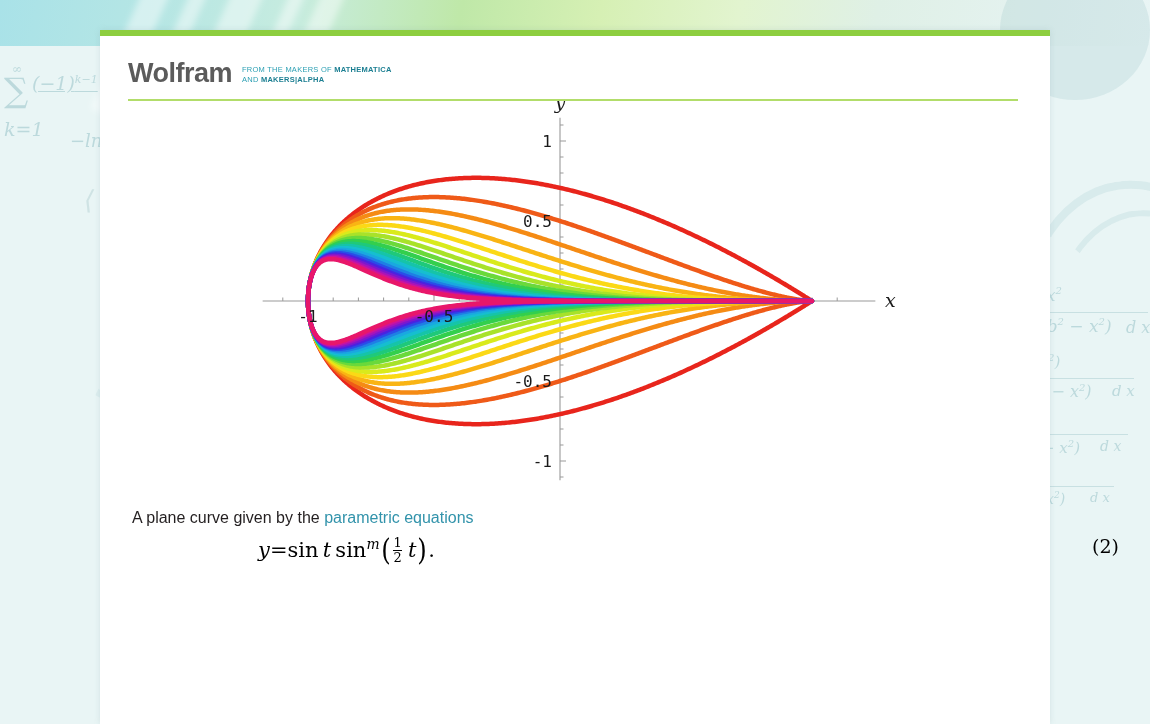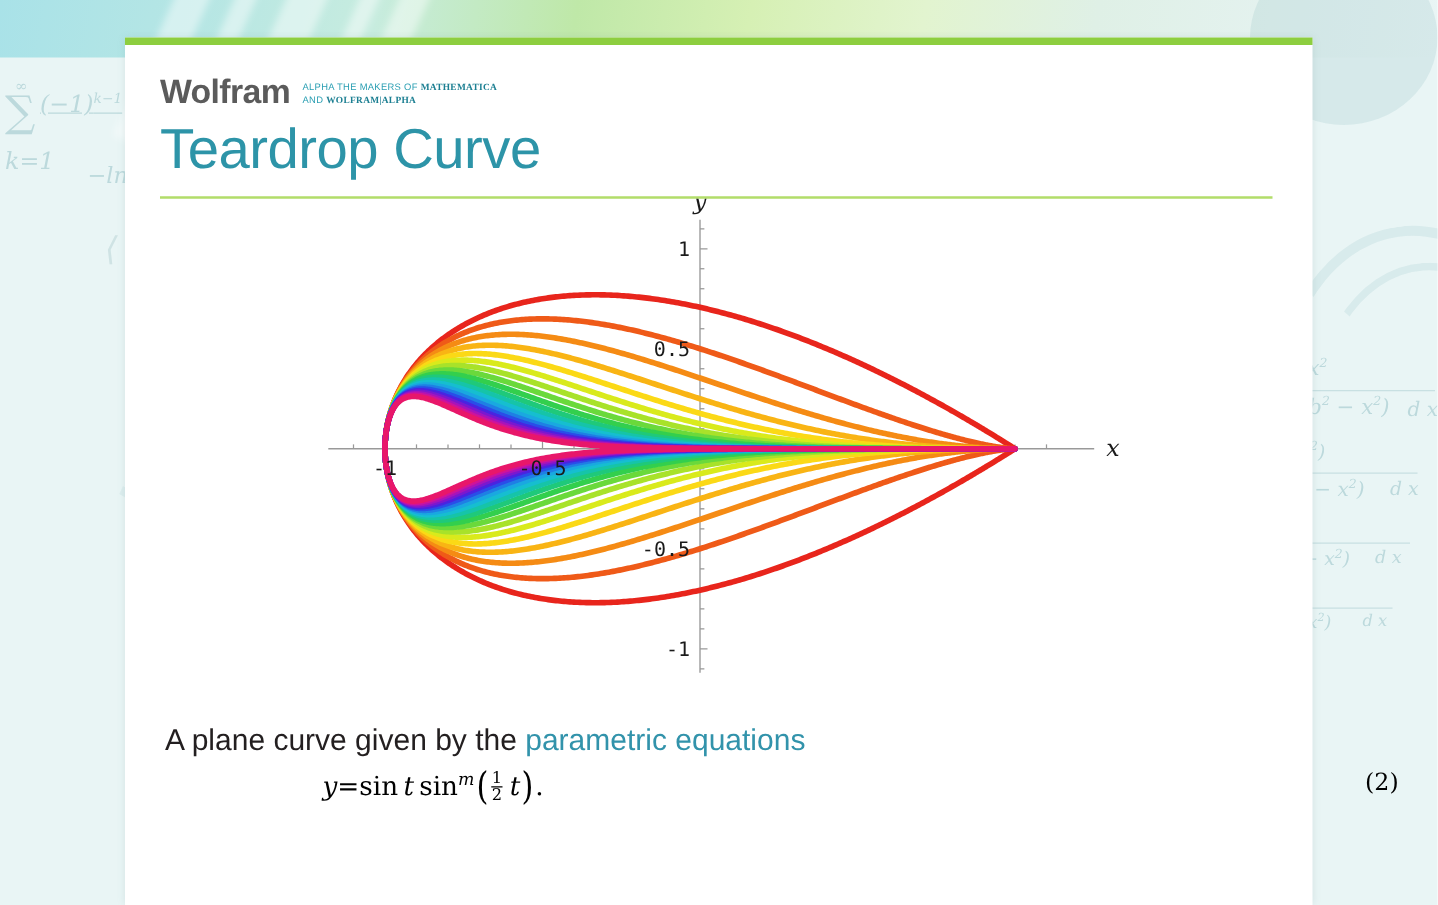--- a/index.html
+++ b/index.html
@@ -82,21 +82,21 @@
   }
   .logo-globe {
     display: inline-block; width: 19px; height: 19px;
     margin: 0 0px; position: relative; top: 2px;
   }
   .logo-tagline {
     margin-left: 10px; margin-top: 3px;
     font-size: 7.5px; line-height: 1.32; color: #2b9fb3;
     letter-spacing: 0.25px;
   }
-  .logo-tagline b { color: #1c7f92; font-weight: 700; font-family: Liberation Serif, serif; }
+  .logo-tagline b { color: #1c7f92; font-weight: 700; }
 
   
   #page-title {
     margin: 6px 0 0 28px;
     font-size: 45px; font-weight: 400; color: #2d94a8;
     letter-spacing: -0.4px; line-height: 1.15;
   }
   #title-rule {
     margin: 12px 0 0 28px;
     width: 890px; height: 2px;
@@ -105,22 +105,22 @@
 
   
   #figure {
     position: relative;
     width: 950px; height: 400px;
   }
   #figure svg { display: block; }
 
   
   #body-text {
-    margin: 18px 0 0 32px;
-    font-size: 24px; color: #231f20; line-height: 1.35;
+    margin: 6px 0 0 32px;
+    font-size: 16px; color: #231f20; line-height: 1.35;
   }
   #body-text a {
     color: #3293ab; text-decoration: none;
   }
 
   
   .eq-row {
     position: relative;
     margin-left: 158px;
     height: 44px;
@@ -201,26 +201,25 @@
 </div>
 
 <div id="card">
   <div id="card-accent-bar"></div>
 
   <div id="card-inner">
 
     <div id="masthead">
       <span class="logo-wolfram">Wolfram</span>
       <span class="logo-tagline">
-        <span><span>ALPHA THE MAKERS OF </span><b>MATHEMATICA</b></span><br>
-        <span><span>AND </span><b>WOLFRAM|ALPHA</b></span>
+        <span><span>FROM THE MAKERS OF </span><b>MATHEMATICA</b></span><br>
+        <span><span>AND </span><b>MAKERS|ALPHA</b></span>
       </span>
     </div>
 
-    <h1 id="page-title">Teardrop Curve</h1>
     <div id="title-rule"></div>
 
     <div id="figure">
       <svg id="plot-svg" width="950" height="400" viewBox="0 0 950 400">
         <g id="axes-layer">
             <line x1="162.64000000000004" y1="200" x2="775.3599999999999" y2="200" stroke="#999999" stroke-width="1.1"></line>
             <line x1="460" y1="16.799999999999983" x2="460" y2="379.20000000000005" stroke="#999999" stroke-width="1.1"></line>
             <line x1="182.79999999999995" y1="200" x2="182.79999999999995" y2="196.5" stroke="#999999" stroke-width="1"></line>
             <line x1="208" y1="200" x2="208" y2="194" stroke="#999999" stroke-width="1"></line>
             <line x1="233.2" y1="200" x2="233.2" y2="196.5" stroke="#999999" stroke-width="1"></line>

